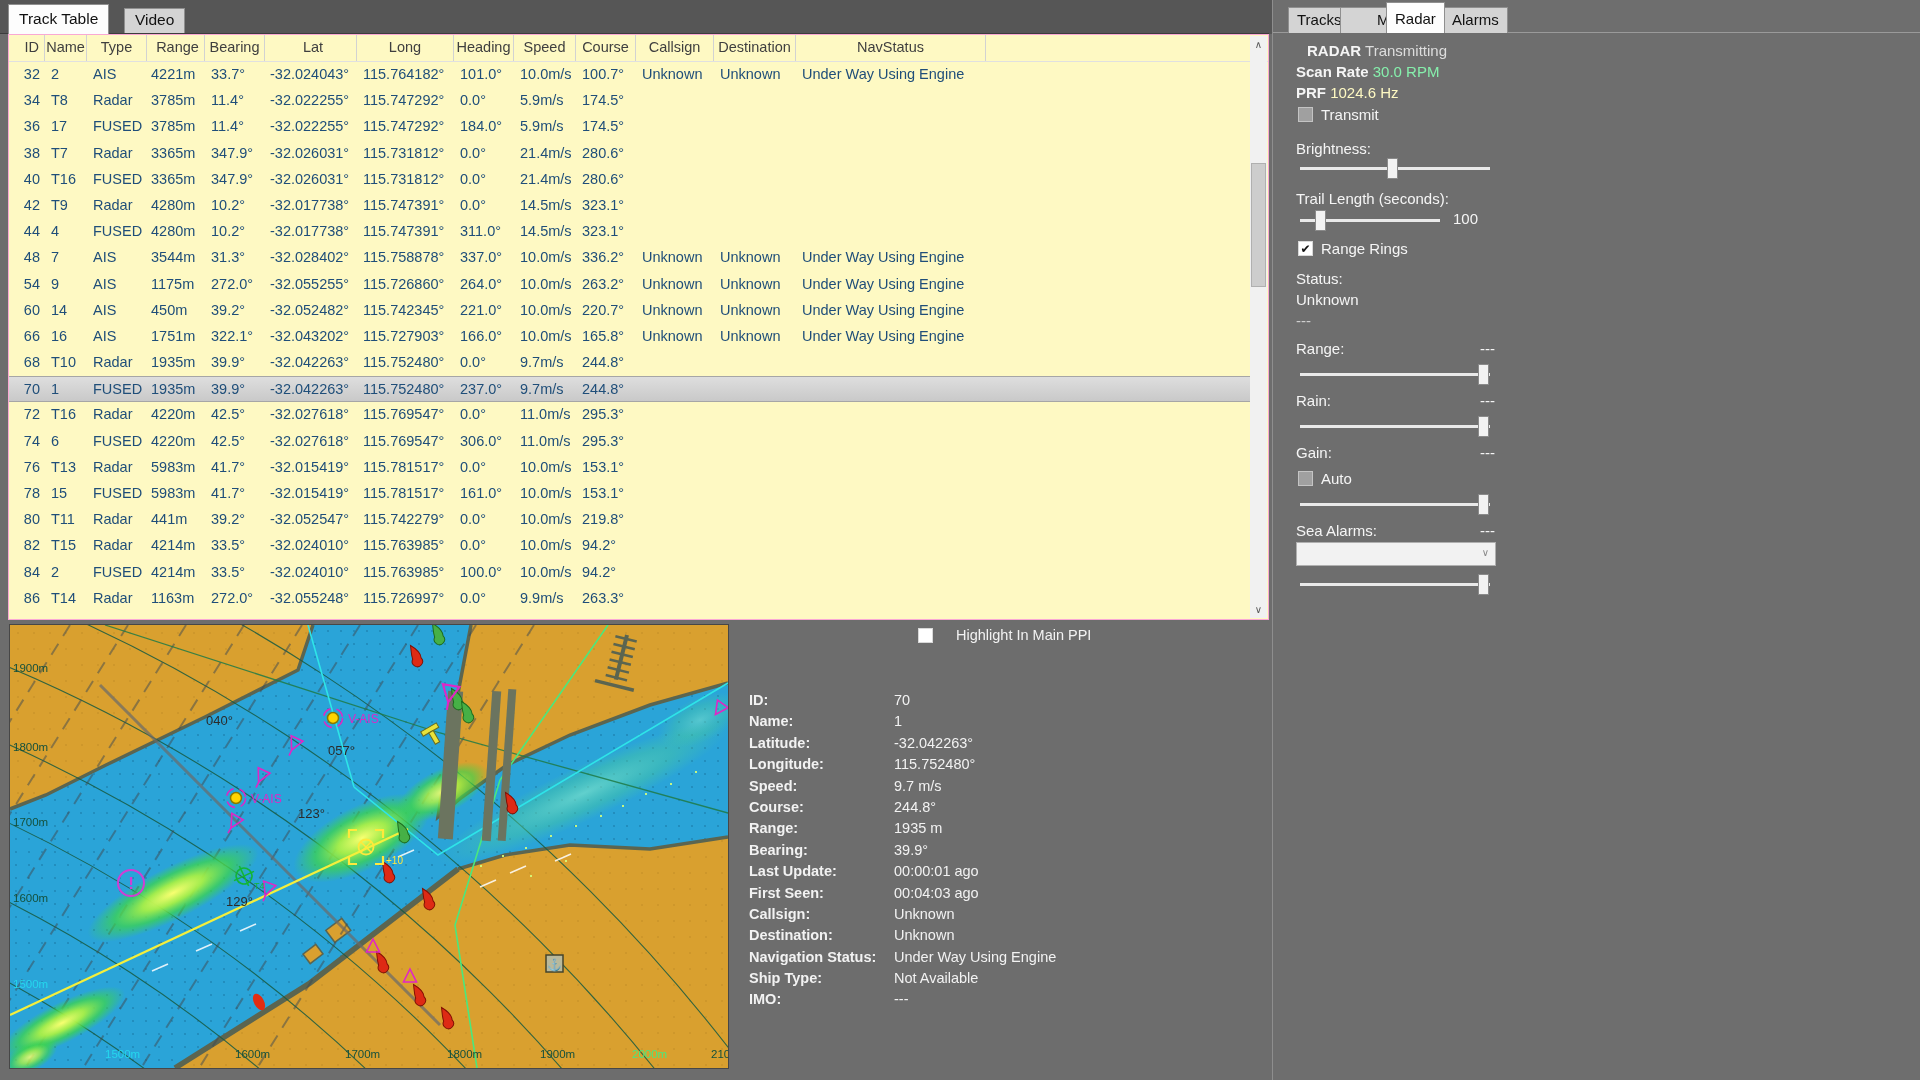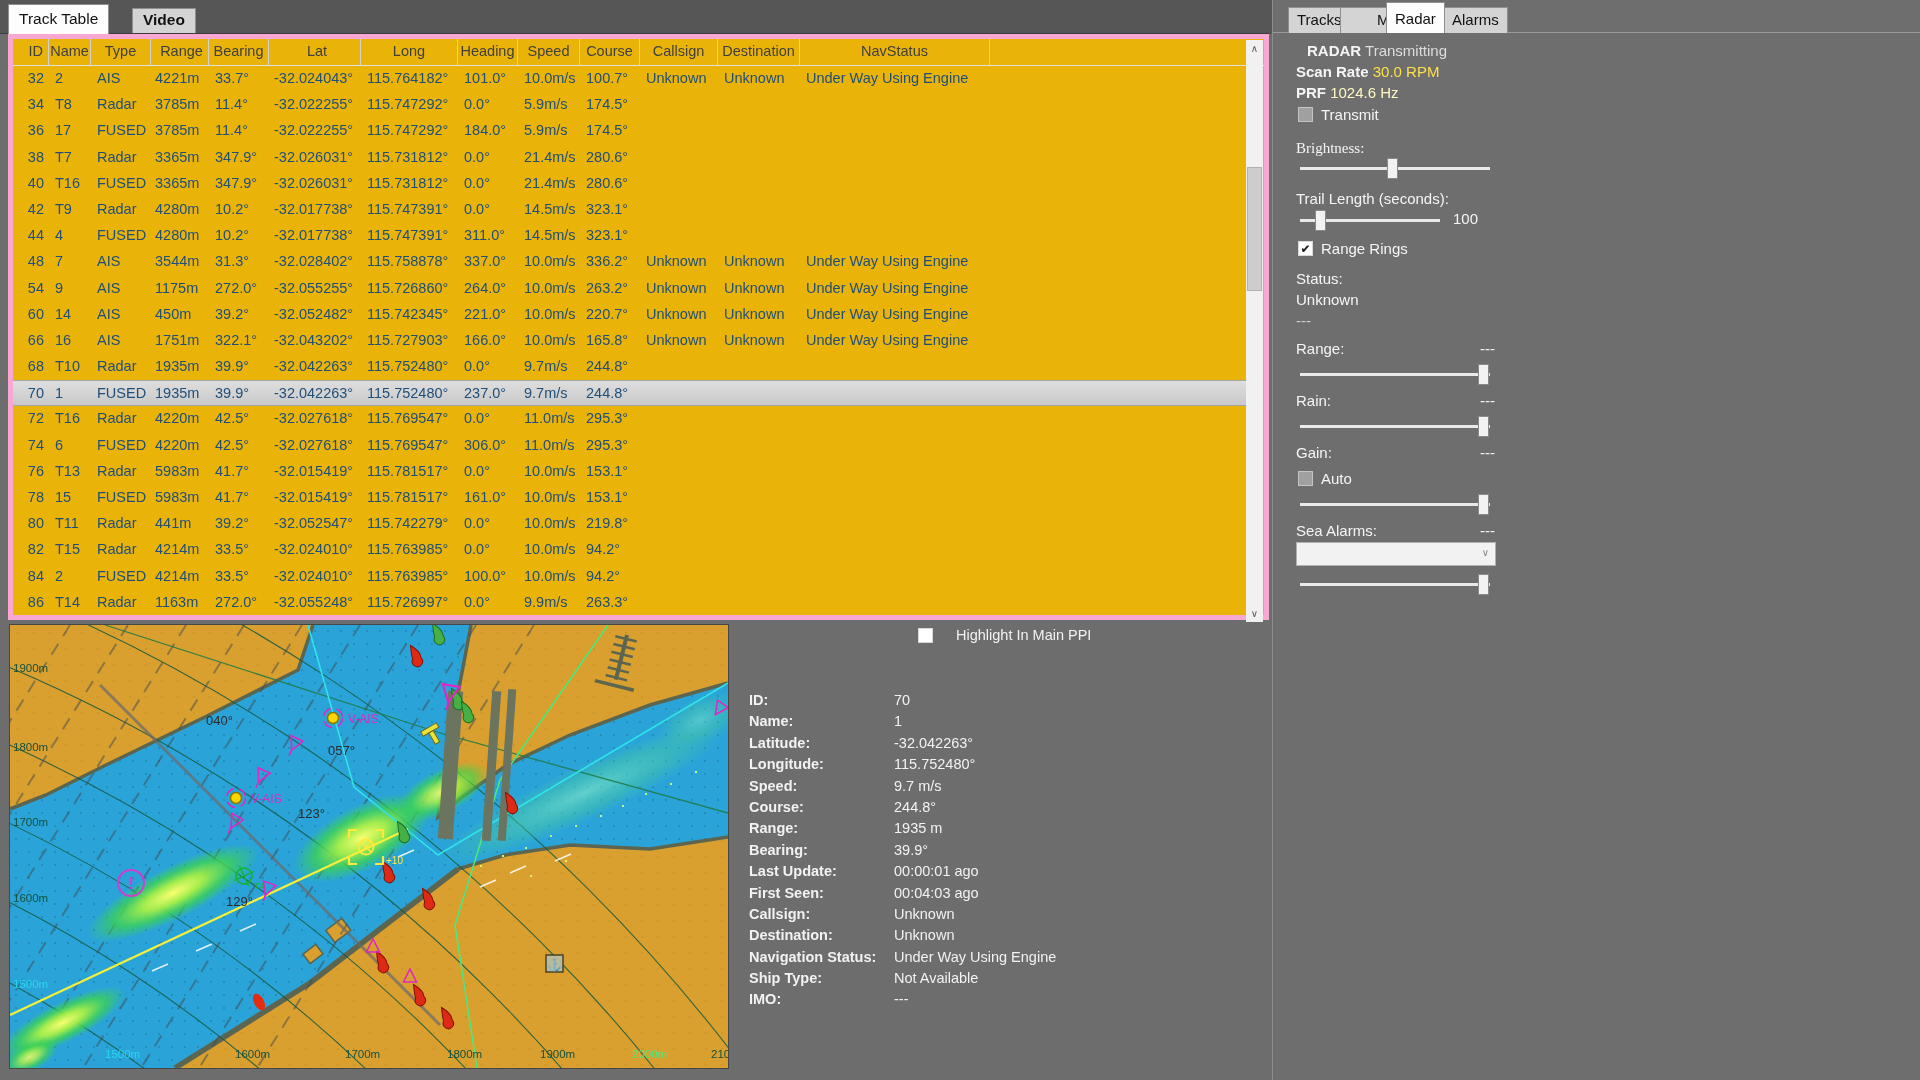--- a/index.html
+++ b/index.html
@@ -9,22 +9,22 @@
 
   
   #topbar { left:0; top:0; width:1920px; height:34px; background:#565656; }
   #left-tabbar-underline { left:0; top:33px; width:1269px; height:1px; background:#3c3c3c; z-index:3;}
   .tab { position:absolute; top:8px; height:26px; background:#d4d4d4; color:#111;
     border:1px solid #8f8f8f; border-bottom:none; padding:2px 10px 0 10px;
     font-size:15.5px; z-index:2; }
   .tab.active { top:4px; height:30px; background:#fdfdfd; padding-top:5px; z-index:4; }
 
   
-  #table-wrap { left:8px; top:34px; width:1261px; height:586px; background:#eab308;
-    border:5px solid #f9a8d4; z-index:2; }
+  #table-wrap { left:8px; top:34px; width:1261px; height:586px; background:#fef9c3;
+    border:1px solid #f9a8d4; z-index:2; }
   #thead { display:flex; height:27px; border-bottom:1px solid #e0e0e0; color:#3f3f3f;
     font-size:14.5px; }
   .hcell { flex:0 0 auto; border-right:1px solid #d2d2d2; text-align:center;
     padding-top:4px; overflow:hidden; white-space:nowrap; }
   #tbody { position:absolute; left:0; top:27px; width:1241px; }
   .trow { display:flex; height:26.2px; color:#1f4e79; font-size:14.5px; }
   .trow.selected { background:linear-gradient(#dedede,#c9c9c9);
     border-top:1px solid #a6a6a6; border-bottom:1px solid #a6a6a6; height:26.2px; }
   .tcell { flex:0 0 auto; padding:4px 0 0 6px; overflow:hidden; white-space:nowrap; }
   .c0{width:36px; text-align:right; padding:4px 5px 0 0;} .c1{width:42px} .c2{width:60px}
@@ -74,21 +74,21 @@
     border:1px solid #b0b0b0; color:#666; }
   .dropdown .chev { position:absolute; right:6px; top:4px; font-size:10px; color:#888; }
   .cbrow { position:absolute; display:flex; align-items:center; gap:8px; left:25px; }
 </style>
 </head>
 <body>
 
 <div class="abs" id="topbar"></div>
 <div class="abs" id="left-tabbar-underline"></div>
 <div class="tab active" style="left:8px;">Track Table</div>
-<div class="tab" style="left:132px;font-weight:bold;">Video</div>
+<div class="tab" style="left:124px;">Video</div>
 
 <div class="abs" id="table-wrap">
   <div id="thead">
       <div class="hcell c0">ID</div>
       <div class="hcell c1">Name</div>
       <div class="hcell c2">Type</div>
       <div class="hcell c3">Range</div>
       <div class="hcell c4">Bearing</div>
       <div class="hcell c5">Lat</div>
       <div class="hcell c6">Long</div>
@@ -739,33 +739,33 @@
   <div class="rtab" style="left:67px;padding-left:36px;">Maps</div>
   <div class="rtab active" style="left:113px;">Radar</div>
   <div class="rtab" style="left:170px;">Alarms</div>
 
   <div class="rp-label" style="top:42px;margin-left:11px;">
     <span class="rp-bold">RADAR</span>
     <span style="color:#dddddd">Transmitting</span>
   </div>
   <div class="rp-label" style="top:63px;">
     <span class="rp-bold">Scan Rate</span>
-    <span style="color:#fde047">30.0 RPM</span>
+    <span style="color:#86efac">30.0 RPM</span>
   </div>
   <div class="rp-label" style="top:84px;">
     <span class="rp-bold">PRF</span>
     <span style="color:#fef9c3">1024.6 Hz</span>
   </div>
 
   <div class="cbrow" style="top:106px;">
     <span class="cb gray"></span>
     <span>Transmit</span>
   </div>
 
-  <div class="rp-label" style="top:140px;font-family:Liberation Serif, serif;">Brightness:</div>
+  <div class="rp-label" style="top:140px;">Brightness:</div>
   <div class="slider" style="top:158px;">
     <div class="track"></div>
       <div class="thumb" style="left: calc(49% - 6px);"></div>
   </div>
 
   <div class="rp-label" style="top:190px;">Trail Length (seconds):</div>
   <div class="slider short" style="top:210px;">
     <div class="track"></div>
       <div class="thumb" style="left: calc(15% - 6px);"></div>
   </div>

